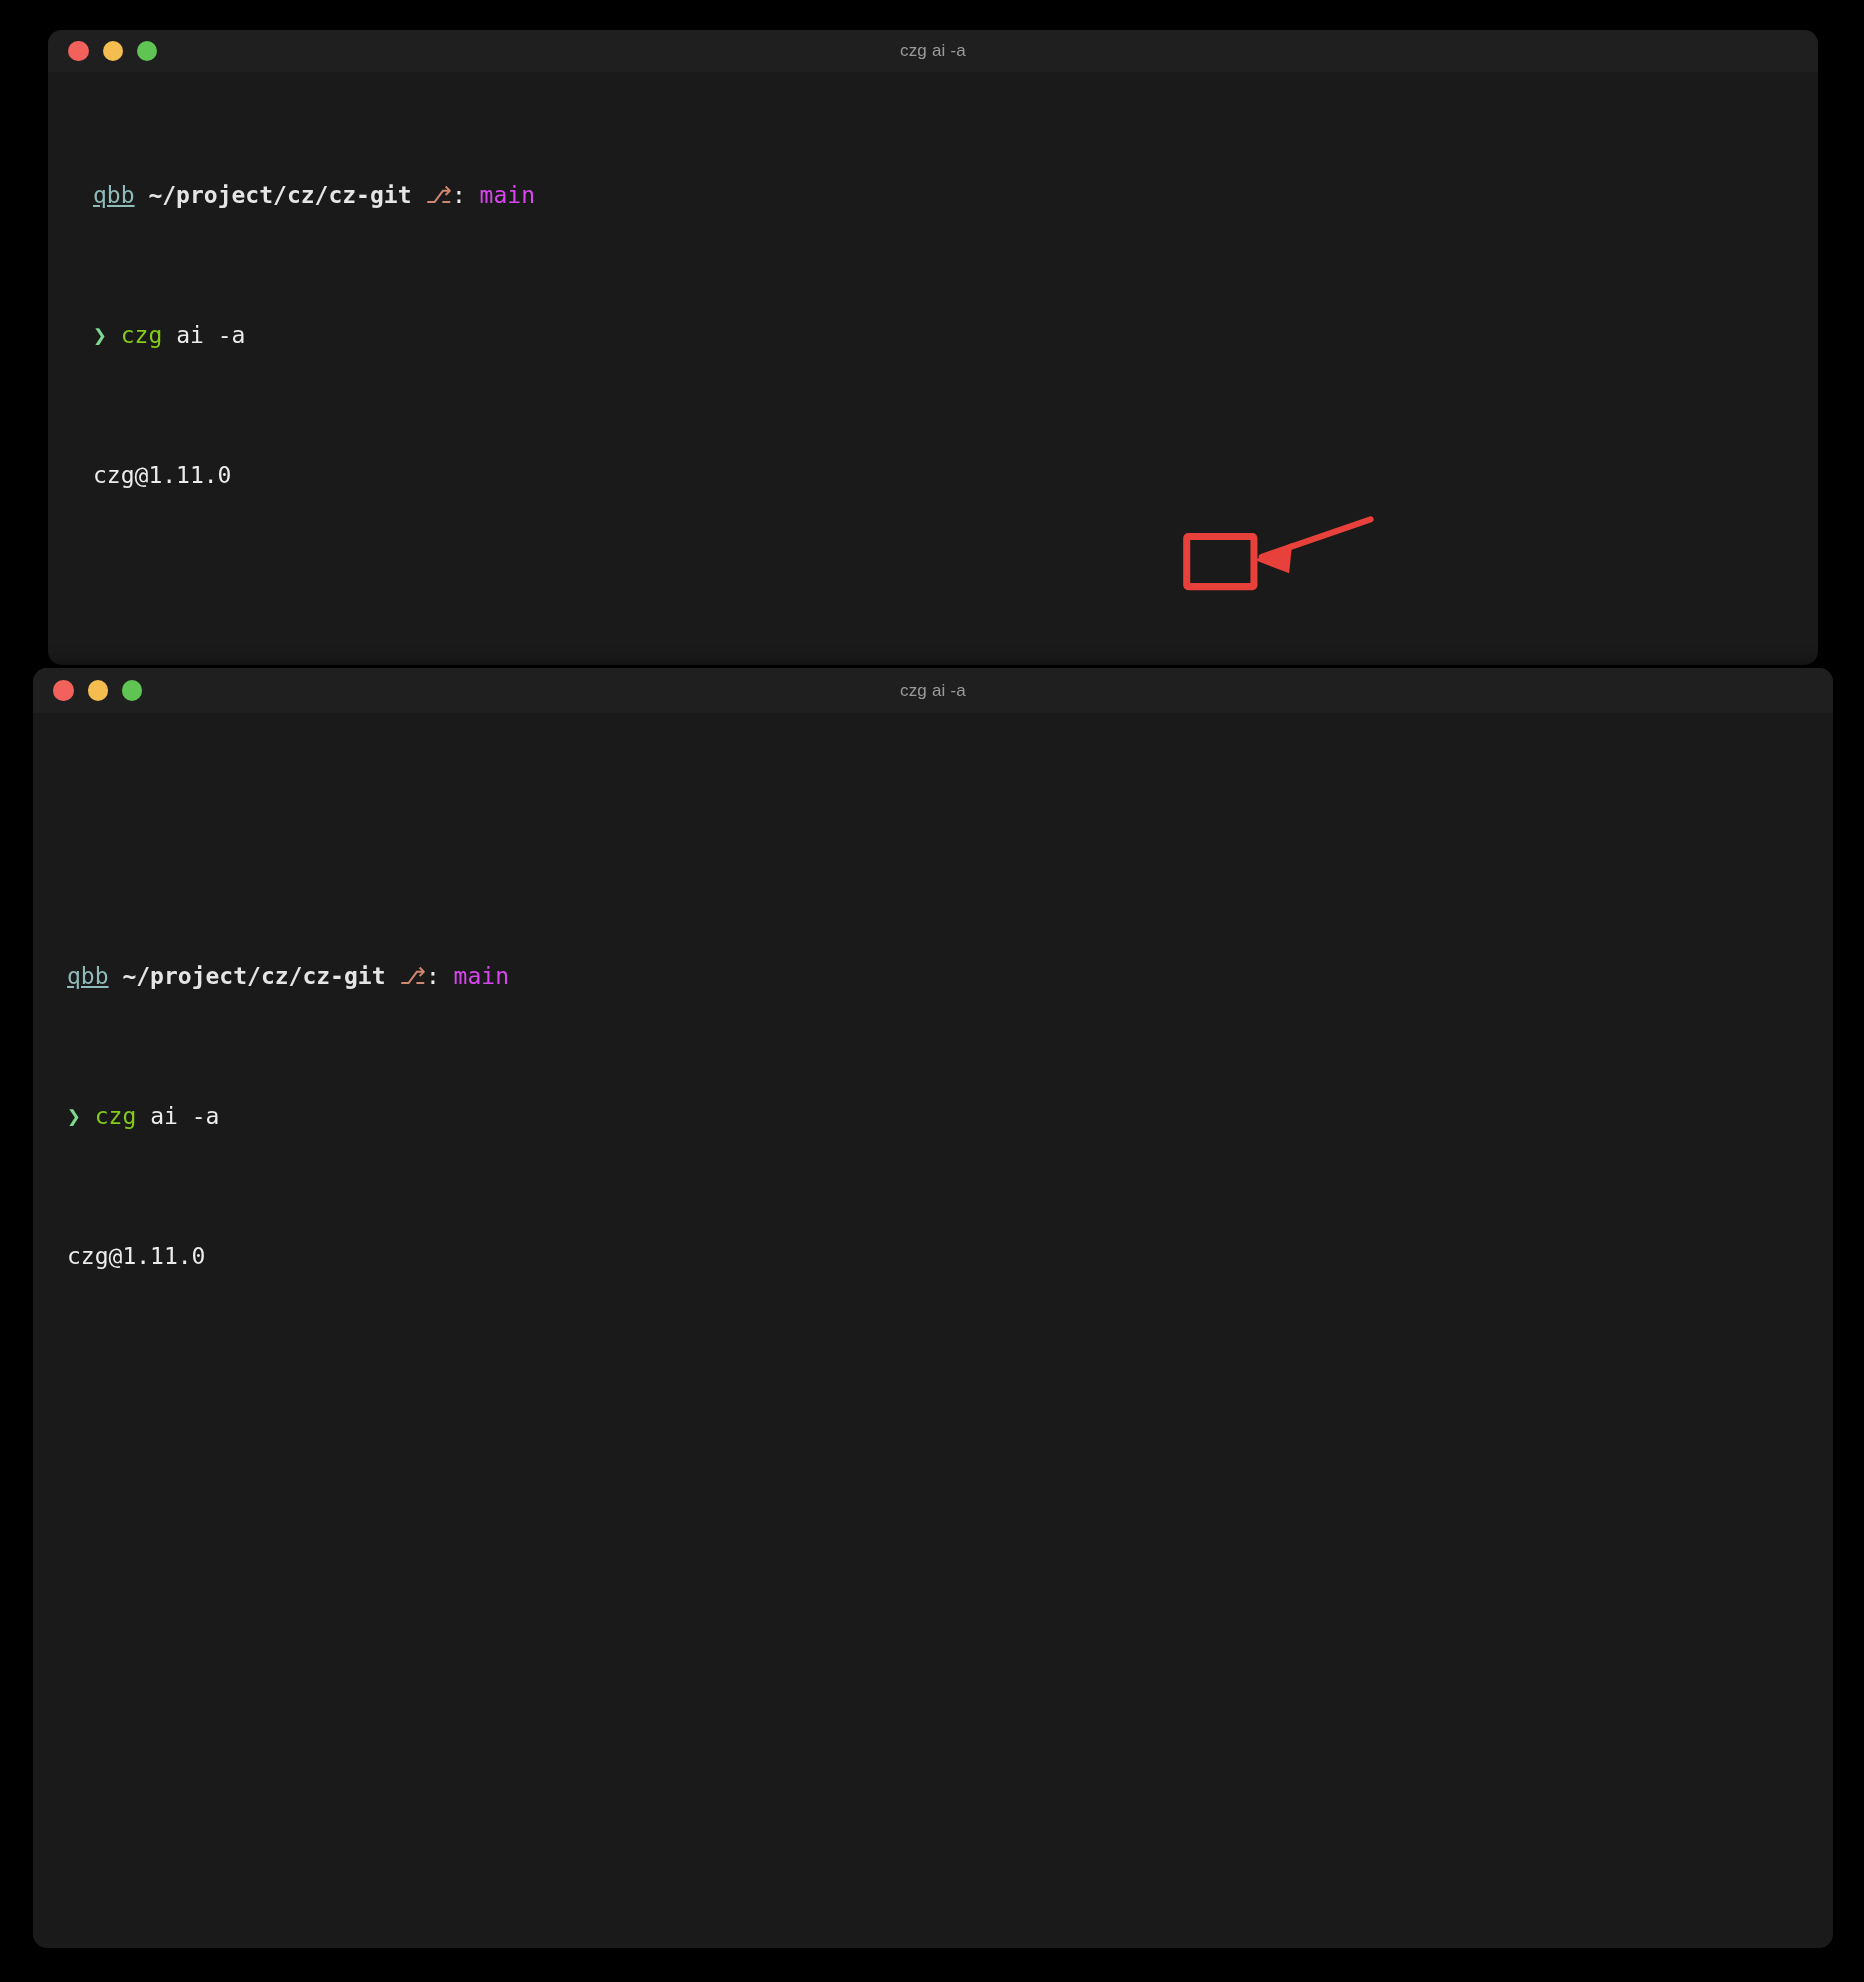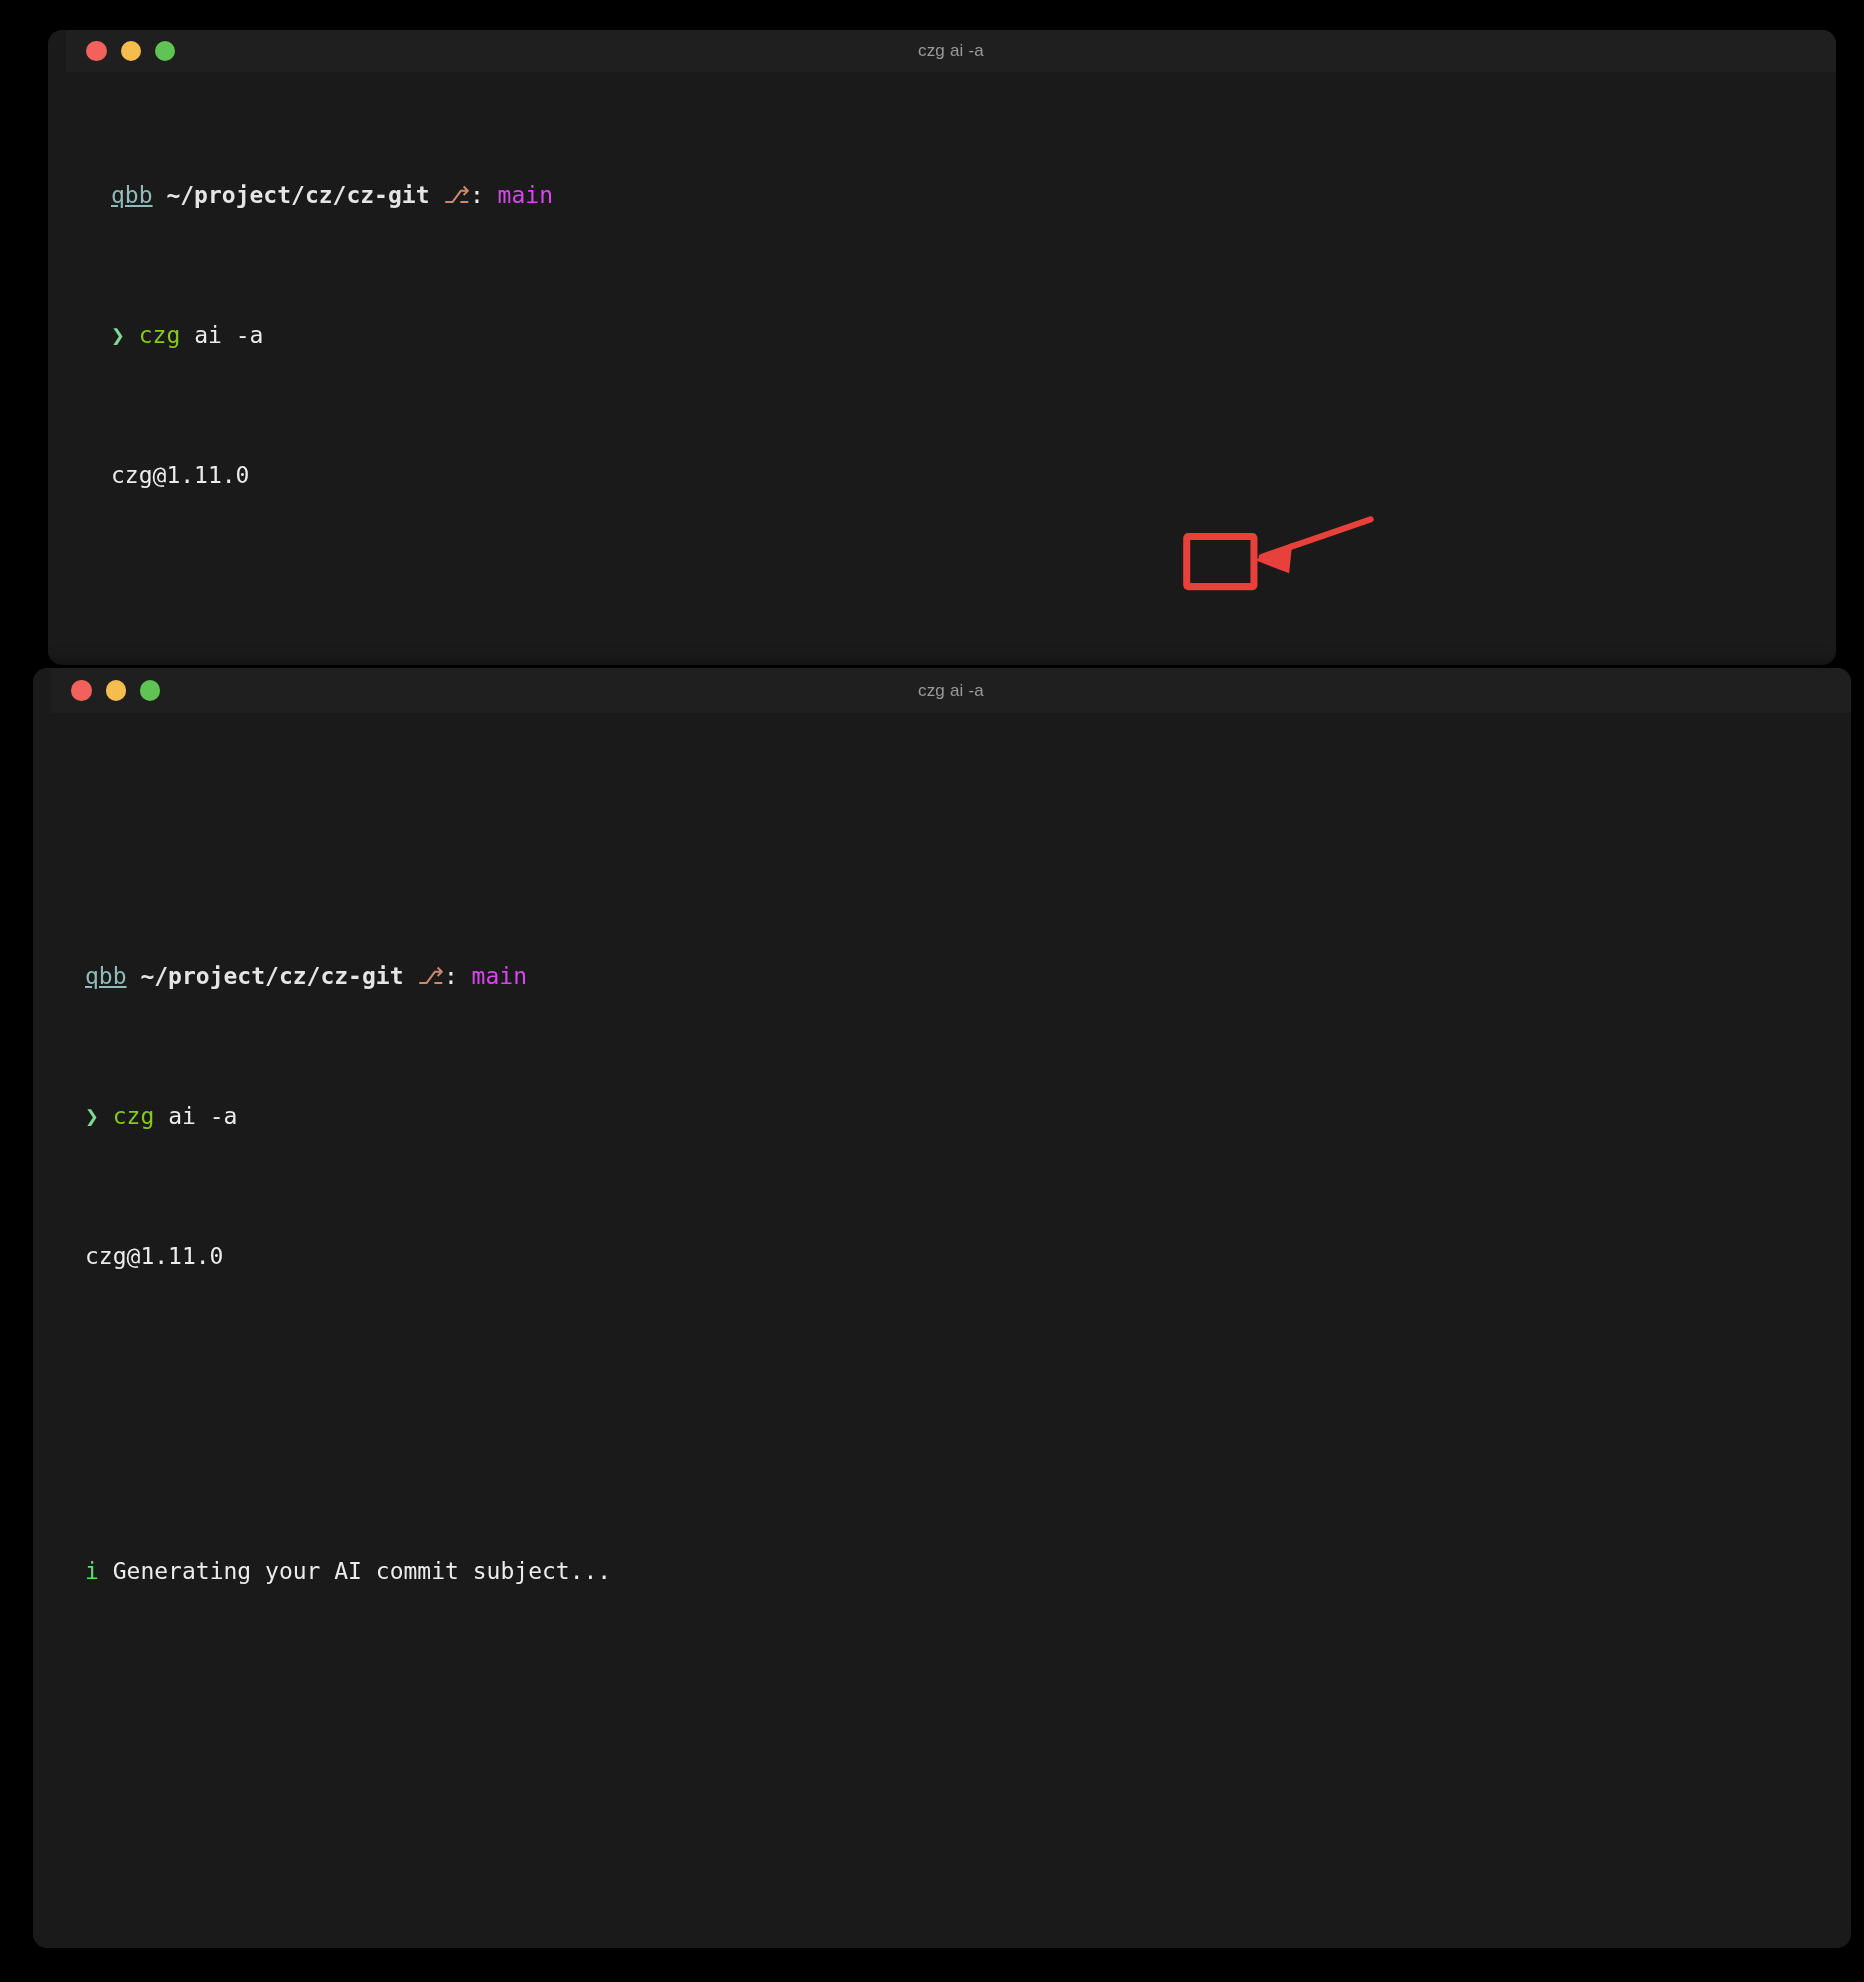--- a/index.html
+++ b/index.html
@@ -15,21 +15,20 @@
     font-family: "DejaVu Sans Mono", "Liberation Mono", monospace;
   }
 
   
   .term-window {
     position: absolute;
     background: #1a1a1a;
     border-radius: 14px;
     overflow: hidden;
     box-shadow: 0 3.1px 22px rgba(0,0,0,0.85);
-    padding-left: 18px;
   }
   #window-top {
     left: 48px;
     top: 30px;
     width: 1770px;
     height: 635px;
     z-index: 1;
   }
   #window-bottom {
     left: 33px;
@@ -168,21 +167,20 @@
 
     <div class="ln"><span class="c-host">qbb</span><span class="c-white"> </span><span class="c-path">~/project/cz/cz-git</span><span class="c-white"> </span><span class="c-gitglyph">⎇</span><span class="c-white">:</span><span class="c-white"> </span><span class="c-branch">main</span></div>
 
     <div class="ln"><span class="c-arrow">❯</span><span> </span><span class="c-cmd">czg</span><span> </span><span class="c-white">ai -a</span></div>
 
     <div class="ln c-white">czg@1.11.0</div>
 
     <div class="ln blank"></div>
 
 
-    <div class="ln"><span class="c-i">i</span><span> </span><span class="c-white bold">Generating your AI commit subject...</span></div>
 
     <div class="ln blank"></div>
 
     <div class="ln"></div>
 
     
 
     
 
     

